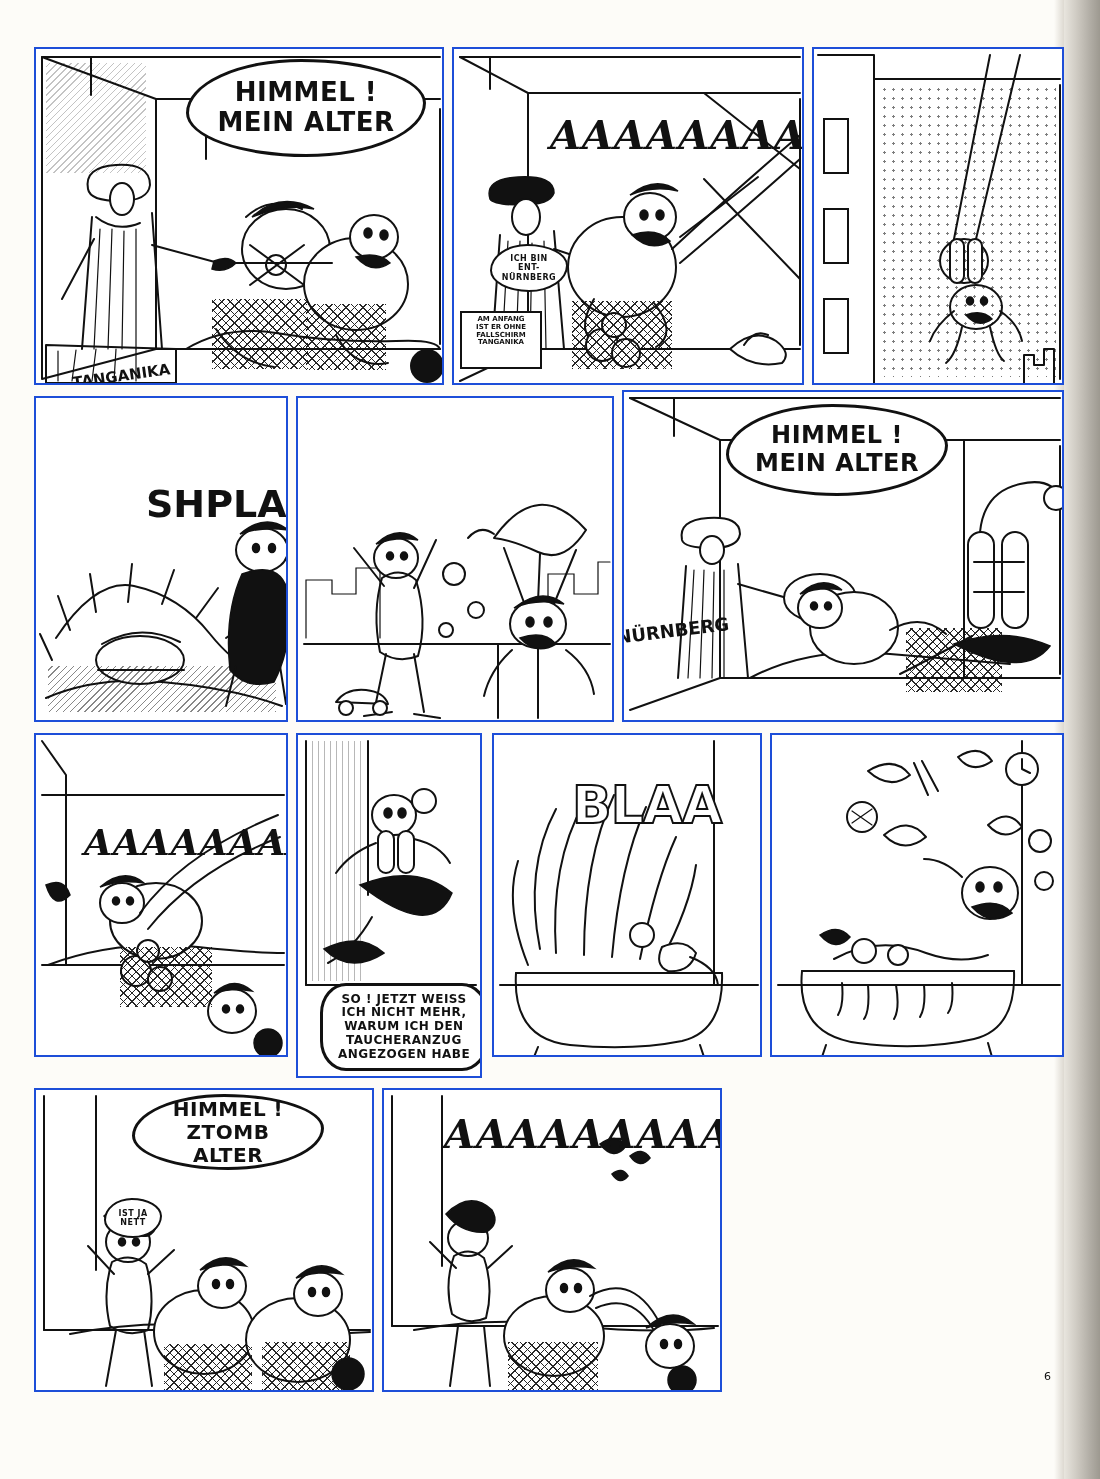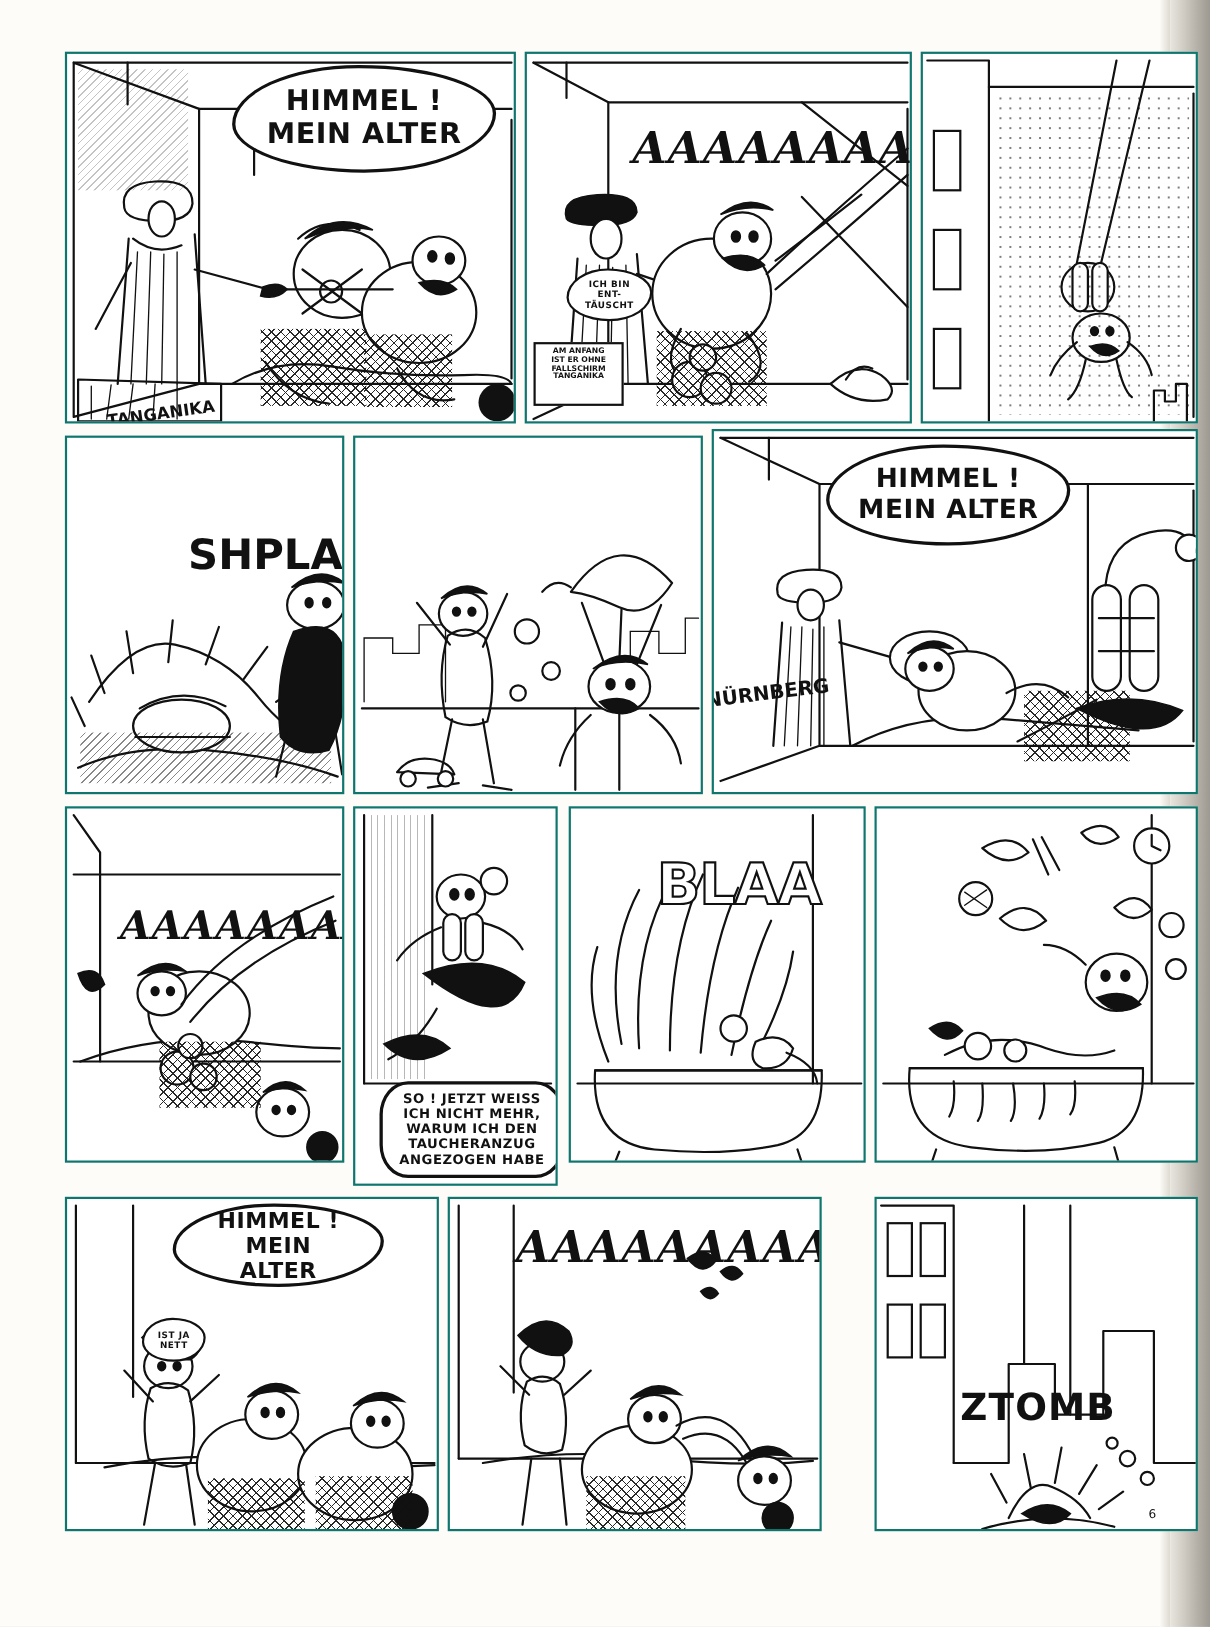--- a/index.html
+++ b/index.html
@@ -15,25 +15,24 @@
     position:absolute;top:0;right:0;width:36px;height:100%;
     background:linear-gradient(to right,#e8e5de 0%, #cfcbc3 35%, #b3afa7 70%, #9d9990 100%);
   }
   #gutter-edge{
     position:absolute;top:0;right:36px;width:10px;height:100%;
     background:linear-gradient(to right,#fdfcf8,#ddd9d1);
   }
 
   .panel{
     position:absolute;
-    border:2px solid #0f766e;
+    border:2px solid #1d4ed8;
     background:#fff;
     overflow:hidden;
     box-sizing:border-box;
-    margin-left:25px;
   }
   .ol{position:absolute;border:2px solid #111;border-radius:50%;}
 
   
   .balloon{
     position:absolute;
     background:#fff;
     border:3px solid #111;
     border-radius:48% 52% 50% 50%/55% 45% 55% 45%;
     display:flex;align-items:center;justify-content:center;
@@ -218,21 +217,21 @@
       <circle class="fill-wht" cx="172" cy="304" r="14"></circle>
       <circle class="fill-wht" cx="160" cy="276" r="12"></circle>
 
       <path class="fill-wht" d="M276 300 q24 -22 46 -8 q16 12 6 22 q-30 6 -52 -14z"></path>
       <path class="stroke" d="M290 296 q10 -16 24 -10"></path>
     </svg>
     <div class="fishnet" style="left:118px;top:252px;width:100px;height:68px;"></div>
     <div class="sfx" style="left:96px;top:62px;font-size:40px;font-family:'DejaVu Serif',serif;font-style:italic;">AAAAAAAAA</div>
     <div class="balloon" style="left:36px;top:195px;width:78px;height:48px;border-width:2px;">
       <span class="txt" style="font-size:8px;">ICH BIN ENT-
-TÄUSCHT</span>
+NÜRNBERG</span>
     </div>
     <div class="boxcap" style="left:6px;top:262px;width:82px;height:58px;">AM ANFANG
 IST ER OHNE
 FALLSCHIRM
 TANGANIKA</div>
   </div>
 
   <div class="panel" style="left:812px;top:47px;width:252px;height:338px;">
     <svg width="252" height="338" viewBox="0 0 252 338">
 
@@ -497,21 +496,21 @@
       <ellipse class="fill-blk" cx="194" cy="194" rx="3.5" ry="4.5"></ellipse>
       <ellipse class="fill-wht" cx="282" cy="204" rx="24" ry="22"></ellipse>
       <path class="fill-blk" d="M260 188 q24 -22 46 -4 q-24 -4 -46 4z"></path>
       <ellipse class="fill-blk" cx="276" cy="202" rx="3.5" ry="4.5"></ellipse>
       <ellipse class="fill-blk" cx="290" cy="202" rx="3.5" ry="4.5"></ellipse>
       <circle class="fill-blk" cx="312" cy="284" r="16"></circle>
     </svg>
     <div class="fishnet" style="left:128px;top:254px;width:88px;height:46px;"></div>
     <div class="fishnet" style="left:226px;top:252px;width:88px;height:48px;"></div>
     <div class="balloon" style="left:96px;top:4px;width:192px;height:76px;">
-      <span class="txt" style="font-size:20px;">HIMMEL ! MEIN
+      <span class="txt" style="font-size:20px;">HIMMEL ! ZTOMB
 ALTER</span>
     </div>
     <div class="balloon" style="left:68px;top:108px;width:58px;height:40px;border-width:2px;">
       <span class="txt" style="font-size:8px;">IST JA
 NETT</span>
     </div>
   </div>
 
   <div class="panel" style="left:382px;top:1088px;width:340px;height:304px;">
     <svg width="340" height="304" viewBox="0 0 340 304">
@@ -541,39 +540,16 @@
 
       <path class="fill-blk" d="M216 54 q16 -12 26 2 q-12 16 -26 -2z"></path>
       <path class="fill-blk" d="M246 66 q12 -10 20 2 q-10 12 -20 -2z"></path>
       <path class="fill-blk" d="M228 84 q10 -8 16 2 q-8 10 -16 -2z"></path>
       <circle class="fill-blk" cx="298" cy="290" r="14"></circle>
     </svg>
     <div class="fishnet" style="left:124px;top:252px;width:90px;height:48px;"></div>
     <div class="sfx" style="left:60px;top:20px;font-size:40px;font-family:'DejaVu Serif',serif;font-style:italic;">AAAAAAAAAAA</div>
   </div>
 
-  <div class="panel" style="left:770px;top:1088px;width:294px;height:304px;">
-    <svg width="294" height="304" viewBox="0 0 294 304">
-
-      <path class="stroke" d="M4 6 L70 6 L70 240"></path>
-      <rect class="fill-wht" x="10" y="22" width="22" height="48"></rect>
-      <rect class="fill-wht" x="40" y="22" width="22" height="48"></rect>
-      <rect class="fill-wht" x="10" y="96" width="22" height="48"></rect>
-      <rect class="fill-wht" x="40" y="96" width="22" height="48"></rect>
-
-      <path class="stroke" d="M70 240 L120 240 L120 150 L162 150 L162 196 L206 196 L206 120 L252 120 L252 240 L290 240"></path>
-      <path class="stroke" d="M134 6 L134 150 M176 6 L176 196"></path>
-
-      <path class="stroke" d="M120 290 q18 -38 40 -28 q24 10 34 28"></path>
-      <path class="stroke" d="M118 276 L104 250 M140 262 L134 232 M162 258 L168 226 M184 268 L200 242 M202 282 L224 266"></path>
-      <path class="stroke" d="M96 300 q60 -18 120 -2"></path>
-      <path class="fill-blk" d="M132 286 q24 -16 44 0 q-16 18 -44 0z"></path>
-
-      <circle class="fill-wht" cx="228" cy="236" r="7"></circle>
-      <circle class="fill-wht" cx="246" cy="254" r="6"></circle>
-      <circle class="fill-wht" cx="214" cy="222" r="5"></circle>
-    </svg>
-    <div class="sfx" style="left:76px;top:170px;font-size:34px;">ZTOMB</div>
-  </div>
 
   <div class="pgnum" style="left:1044px;top:1370px;">6</div>
 
 </div>
 
 </body></html>

